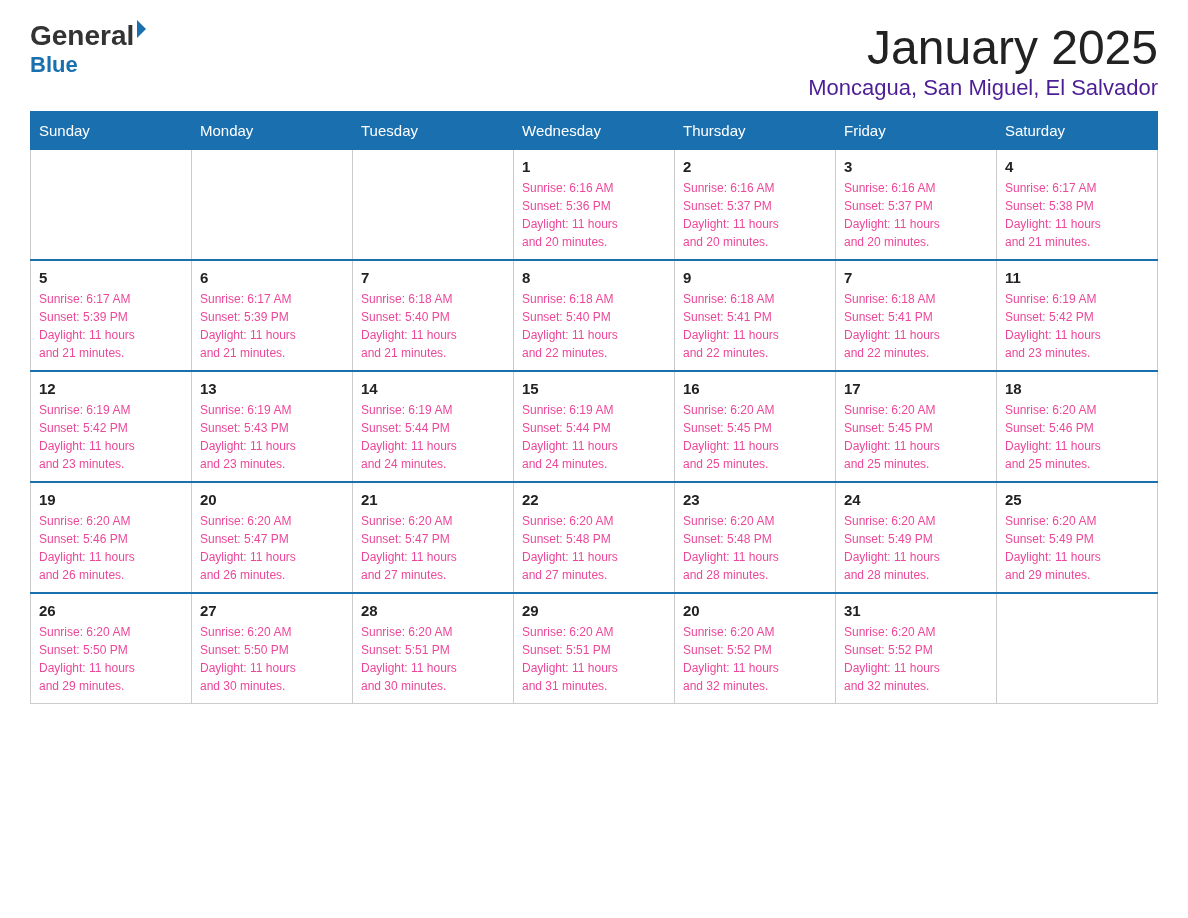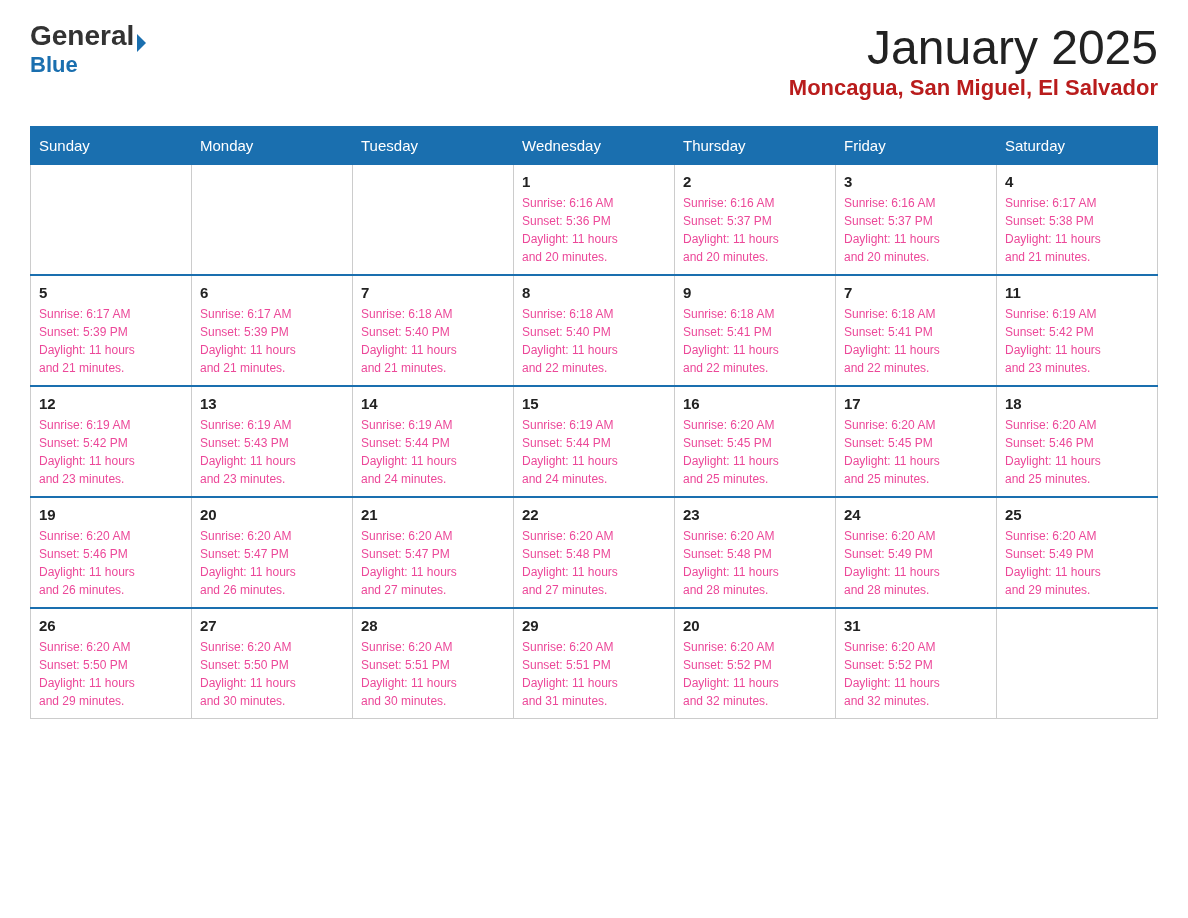--- a/index.html
+++ b/index.html
@@ -24,27 +24,27 @@
     .title-block {
       text-align: right;
     }
     .title-block h1 {
       font-size: 48px;
       font-weight: normal;
       color: #222;
     }
     .title-block h2 {
       font-size: 22px;
-      font-weight: bold;
-      color: #b91c1c;
+      font-weight: normal;
+      color: #4c1d95;
     }
     .calendar {
       width: 100%;
       border-collapse: collapse;
-      margin-top: 25px;
+      margin-top: 10px;
     }
     .calendar th {
       background-color: #1a6faf;
       color: #fff;
       padding: 10px 8px;
       font-size: 15px;
       font-weight: normal;
       text-align: left;
       border: 1px solid #1a6faf;
     }
@@ -75,21 +75,21 @@
     .calendar tr:not(:last-child) td {
       border-bottom: 2px solid #1a6faf;
     }
     .logo-wrapper {
       display: flex;
       flex-direction: column;
       align-items: flex-start;
     }
     .logo-line1 {
       display: flex;
-      align-items: flex-end;
+      align-items: flex-start;
     }
     .logo-triangle {
       display: inline-block;
       width: 0;
       height: 0;
       border-left: 9px solid #1a6faf;
       border-top: 9px solid transparent;
       border-bottom: 9px solid transparent;
       margin-left: 3px;
     }

